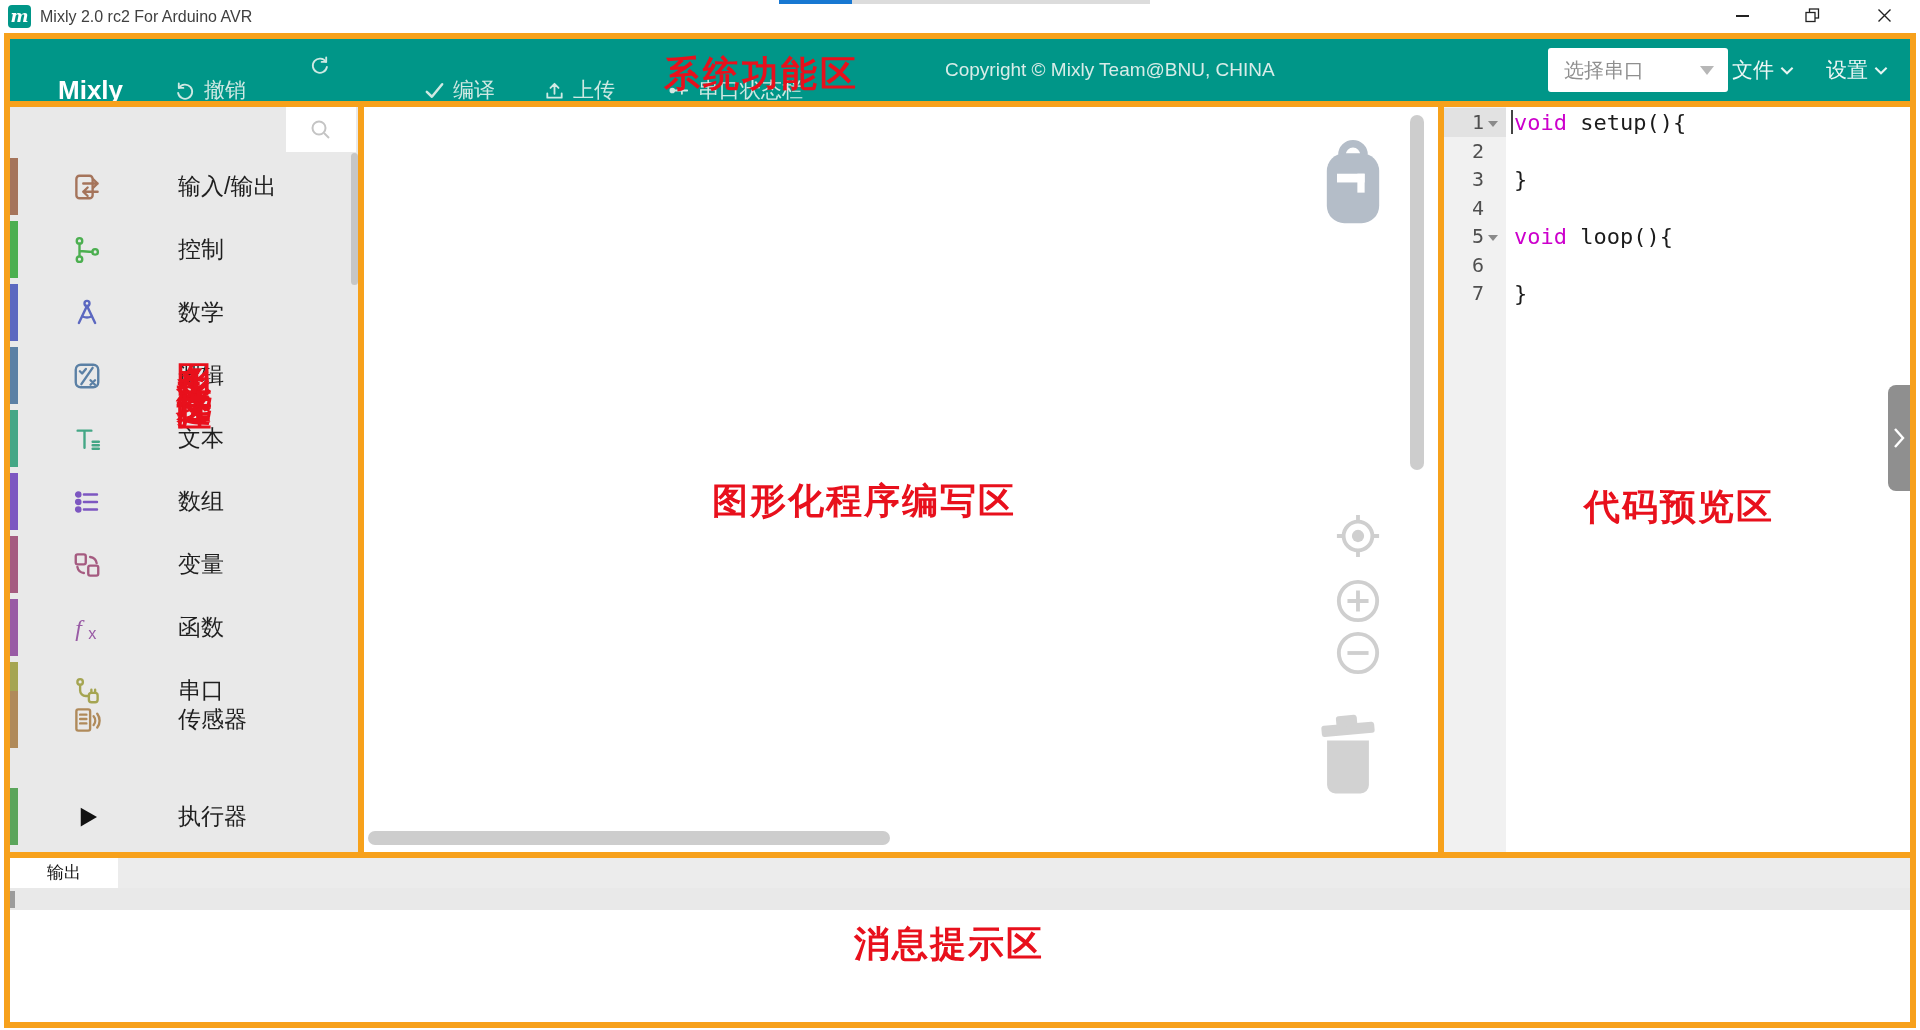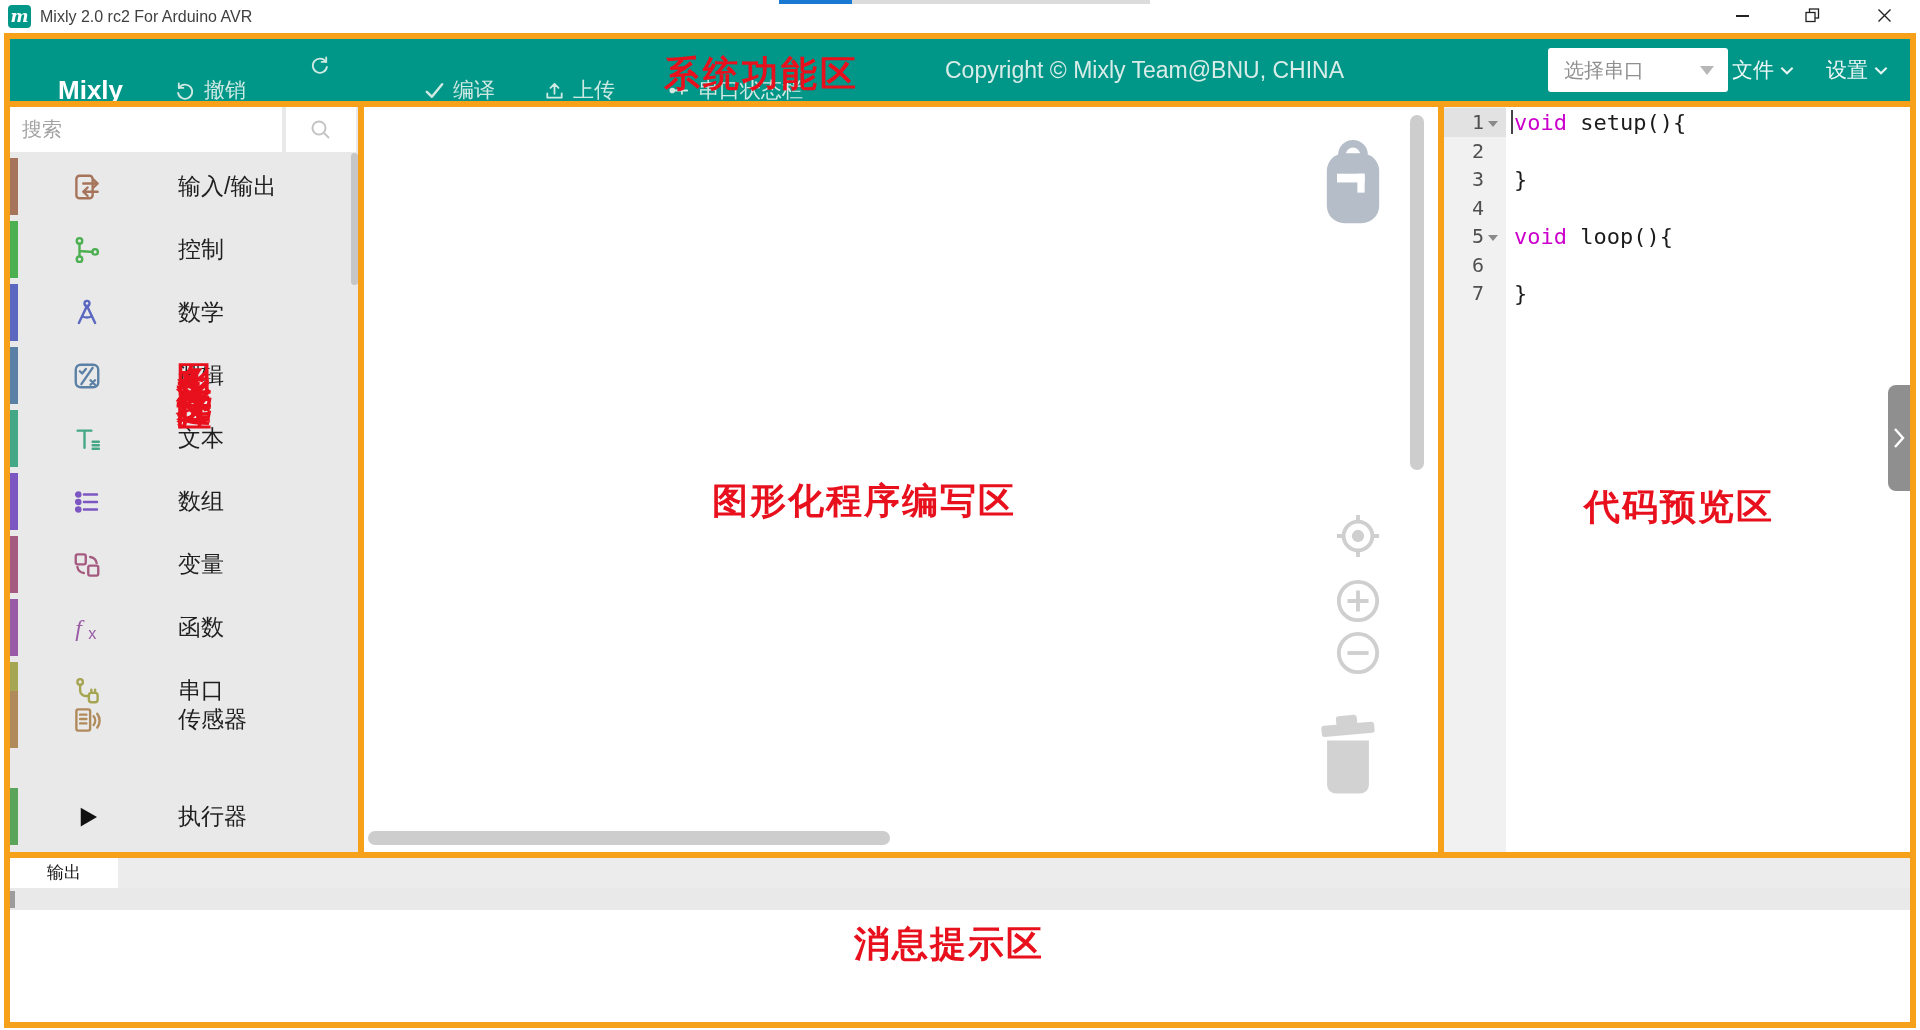--- a/index.html
+++ b/index.html
@@ -23,21 +23,21 @@
   #zone-sidebar{left:4px;top:101px;width:360px;height:757px;background:#e9e9e9;}
   #zone-canvas{left:358px;top:101px;width:1086px;height:757px;background:#fff;}
   #zone-code{left:1438px;top:101px;width:478px;height:757px;background:#fff;}
   #zone-output{left:4px;top:852px;width:1912px;height:176px;background:#fff;padding-left:10px;}
   
   .tb-item{position:absolute;top:14px;height:74px;line-height:62px;color:#cfe9e3;font-size:21px;
            white-space:nowrap;cursor:pointer;display:flex;align-items:center;gap:7px;}
   .tb-item svg{display:block;}
   #tb-brand{left:48px;font-size:26px;font-weight:bold;color:#fff;}
   #tb-copyright{position:absolute;left:935px;top:0;height:65px;line-height:62px;
-                color:#d8ece8;font-size:23px;white-space:nowrap;}
+                color:#d8ece8;font-size:19px;white-space:nowrap;}
   .tb-select{position:absolute;top:9px;height:44px;background:#fff;border-radius:3px;
              display:flex;align-items:center;justify-content:space-between;
              padding:0 14px 0 16px;box-sizing:border-box;cursor:pointer;}
   #board-select{left:1300px;width:222px;font-size:20px;color:#1b1b1b;}
   #port-select{left:1538px;width:180px;font-size:20px;color:#8f8f8f;}
   .caret{width:0;height:0;border-left:7px solid transparent;border-right:7px solid transparent;
          border-top:9px solid #b7b7b7;margin-left:10px;}
   .tb-menu{position:absolute;top:0;height:62px;line-height:62px;color:#eef8f6;font-size:21px;
            cursor:pointer;display:flex;align-items:center;gap:6px;}
   
@@ -174,21 +174,20 @@
   </div>
   <div class="tb-menu" style="left:1816px">
     <span>设置</span>
     <svg width="14" height="9" viewBox="0 0 12 8">
         <path d="M1 1.5l5 5 5-5" stroke="#e7f5f2" stroke-width="1.8" fill="none"></path>
       </svg>
   </div>
 </div>
 
 <div class="zone" id="zone-sidebar">
-  <input id="search-input" type="text" placeholder="搜索" style="">
   <button id="search-btn">
     <svg width="24" height="24" viewBox="0 0 24 24">
       <circle cx="10" cy="10" r="6.5" fill="none" stroke="#c4c4c4" stroke-width="2"></circle>
       <path d="M15 15l5 5" stroke="#c4c4c4" stroke-width="2"></path>
     </svg>
   </button>
   <div id="cat-list">
       <div class="cat-item" style="top: 48px;">
         <span class="cat-bar" style="background:#a5745b"></span>
         <span class="cat-icon"><svg width="30" height="30" viewBox="0 0 24 24" fill="none" stroke="#a5745b" stroke-width="1.9" stroke-linecap="round" stroke-linejoin="round">

